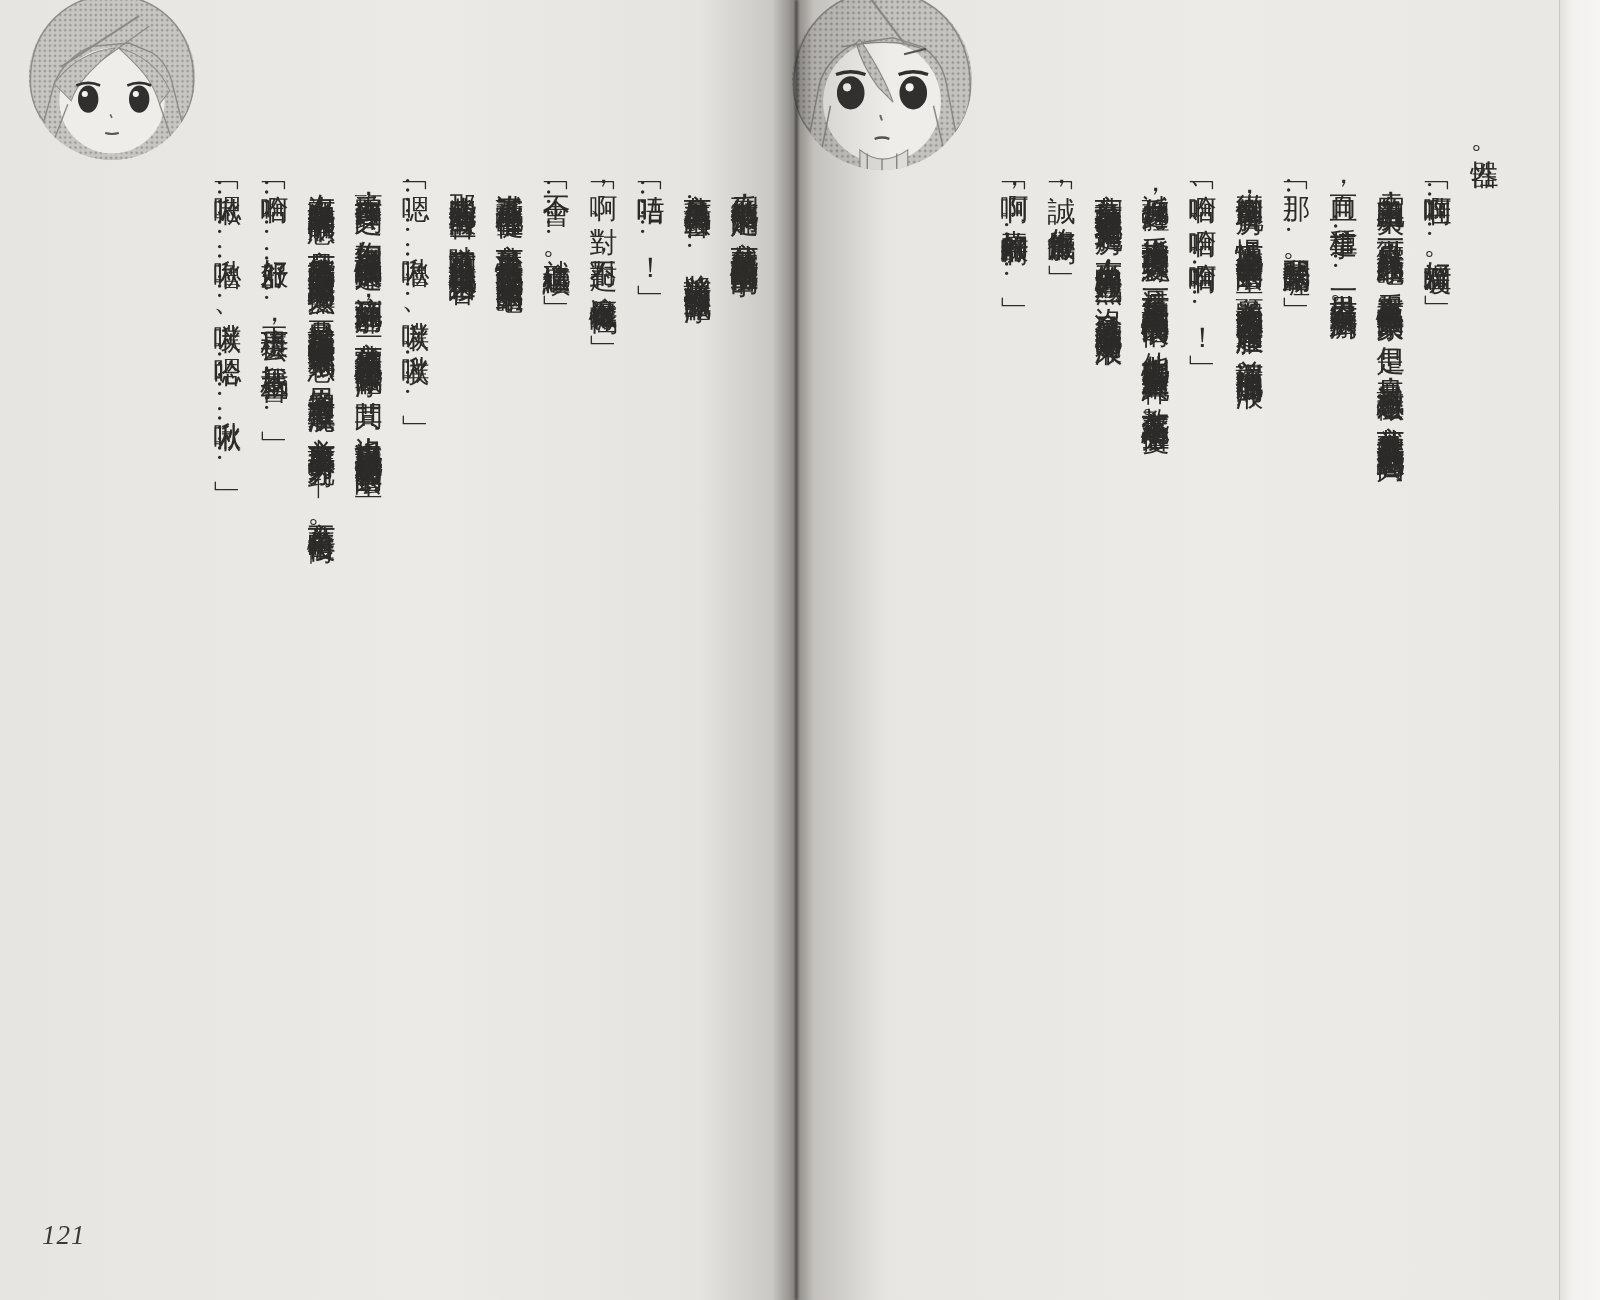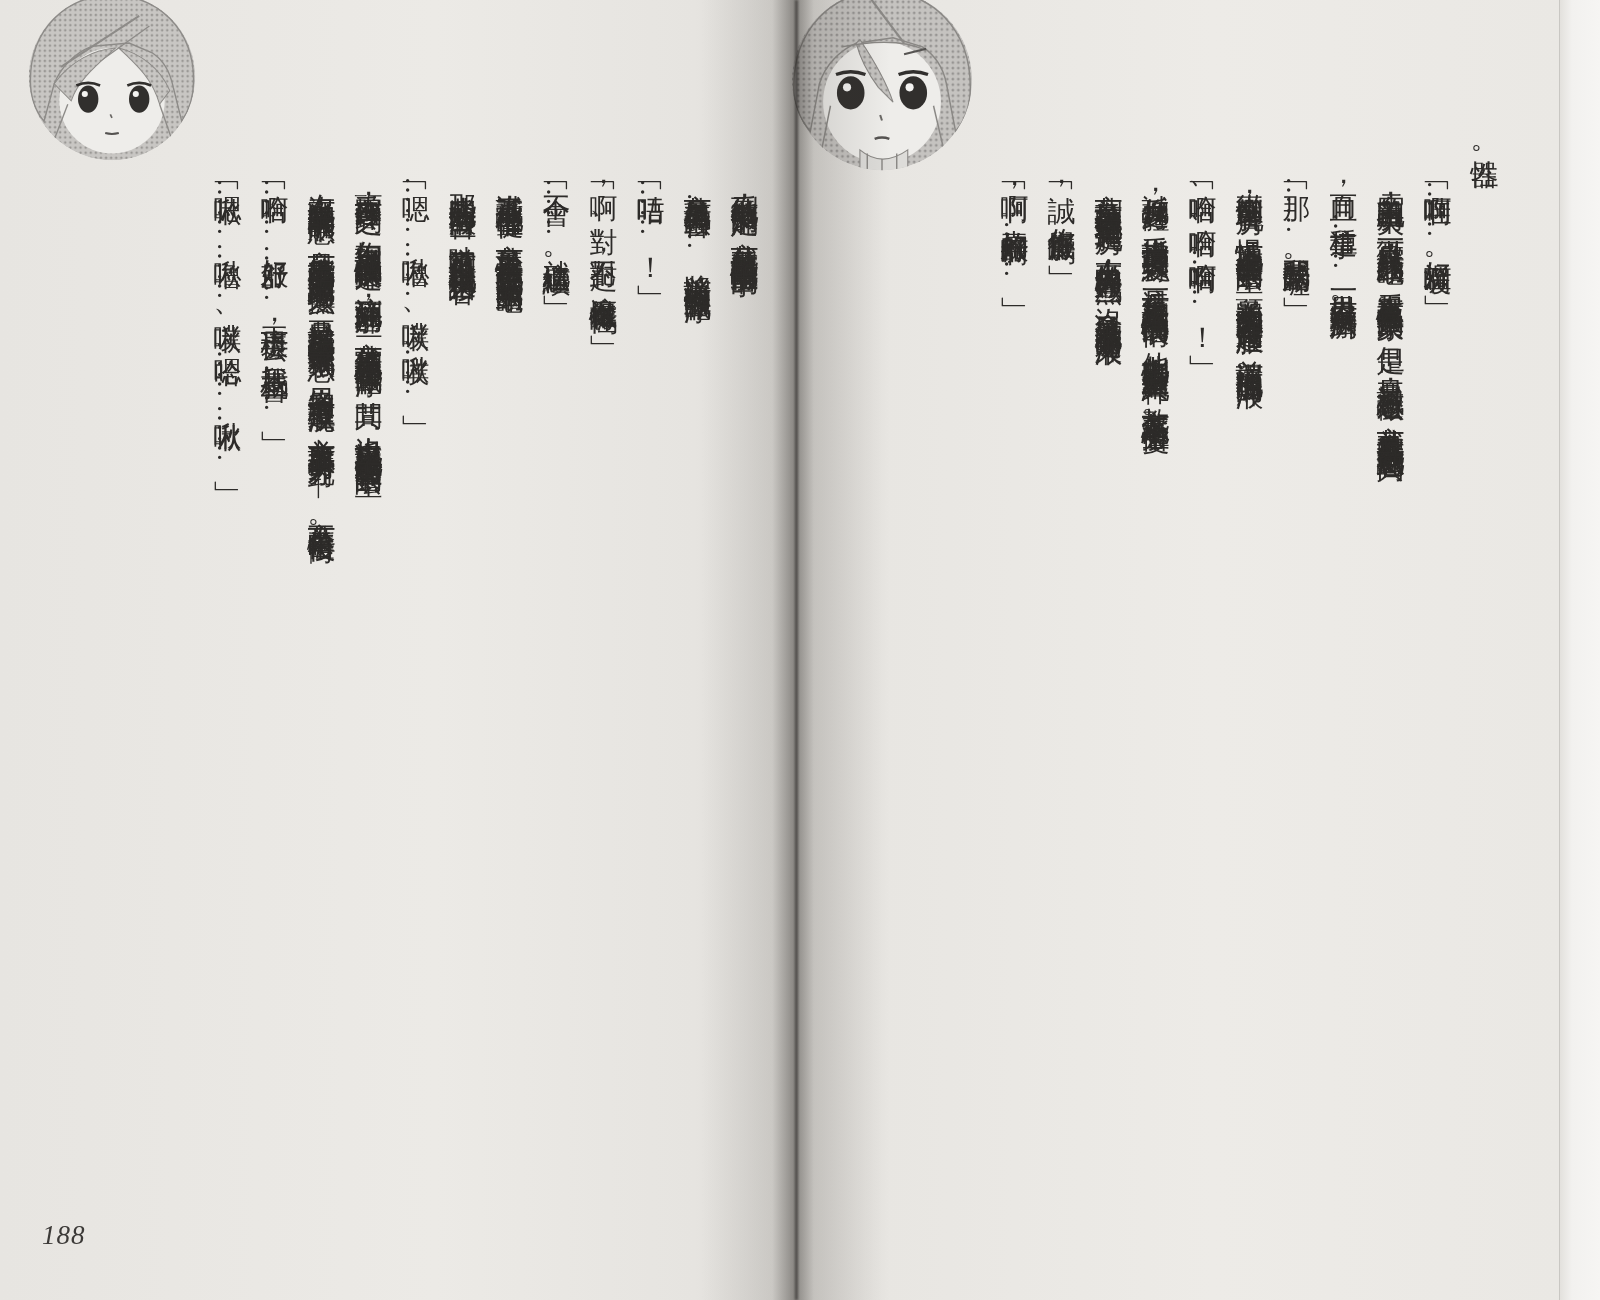--- a/index.html
+++ b/index.html
@@ -57,21 +57,21 @@
       <p>「啊，對、對不起，這麼做很奇怪嗎？」</p>
       <p>「不會……就這樣繼續。」</p>
       <p>誠直截了當地出聲催促，言葉於是再次怯怯地伸舌舔吮起曝露在空氣中的龜頭。</p>
       <p>那些透明的汁液有些苦口，味道卻又不可思議地難以用言語形容。</p>
       <p>「嗯……啾嚕……噗啾、啾噗……」</p>
       <p>舌頭探進鈴口之間，勾掬出更多屬於誠的快樂味道。滴流到外頭的那些，言葉當然也細心地用舌頭舔舐乾淨。其間，也沒忘記擠壓乳房來壓迫夾在中間的陰莖。</p>
       <p>在沒有半點說明解釋的狀態下，言葉只能靠腦海中僅有的知識來一場即興愛撫，要是被誠覺得自己的愛撫很笨拙就太可悲了。早知道會遇上這種狀況，之前應該要更努力研究才對——言葉不禁暗自後悔。</p>
       <p>「哈啊……好舒服……再這樣下去，我馬上就會……」</p>
       <p>「嗯啾……啾嚕……噗啾、嗯哈……啾啾……」</p>
     </div>
-    <div class="pagenum pagenum-left">188</div>
+    <div class="pagenum pagenum-left">121</div>
 
     <svg class="face face-left" viewBox="0 0 100 100">
       <defs>
         <clipPath id="clipL">
             <circle cx="50" cy="50" r="49"></circle>
           </clipPath>
         <pattern id="toneL" width="3" height="3" patternUnits="userSpaceOnUse">
           <rect width="3" height="3" fill="#c8c6c3"></rect>
           <circle cx="1.5" cy="1.5" r="0.75" fill="#9a9895"></circle>
         </pattern>

